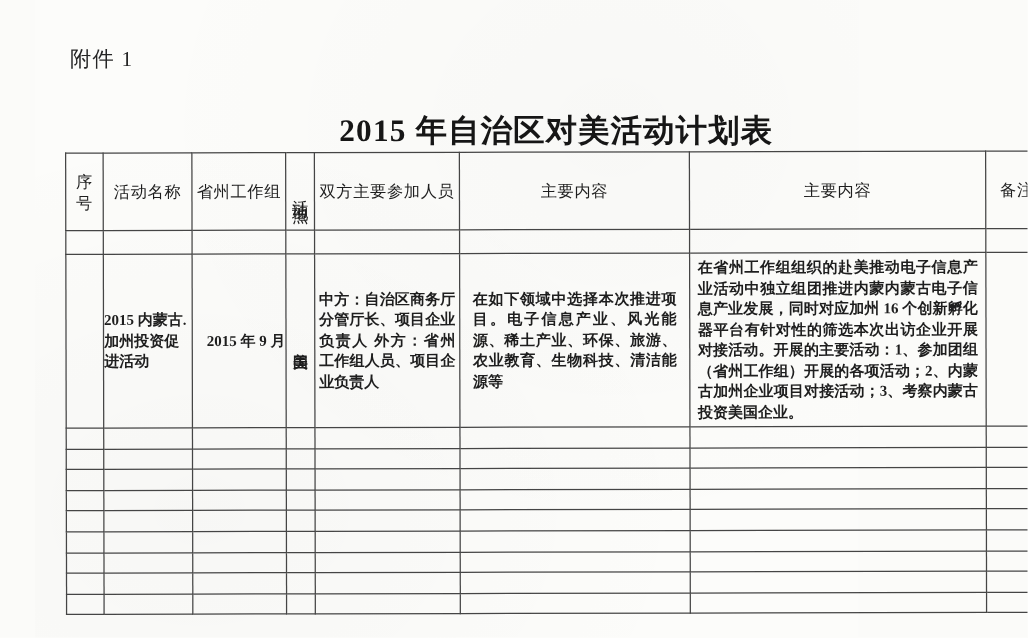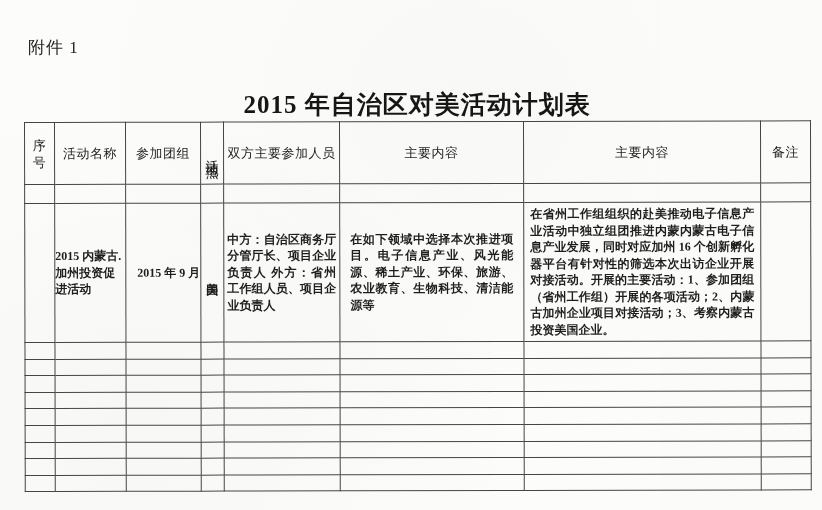--- a/index.html
+++ b/index.html
@@ -11,20 +11,21 @@
     overflow: hidden;
     position: relative;
   }
   .page {
     position: absolute;
     width: 659px; height: 510px;
     background:
       radial-gradient(ellipse at 70% 20%, rgba(0,0,0,0.015), transparent 60%),
       radial-gradient(ellipse at 20% 80%, rgba(0,0,0,0.02), transparent 55%),
       #fcfcfa;
+    margin-left: 28px;
   }
   .attachment-label {
     position: absolute;
     left: 28px; top: 36px;
     font-size: 17px;
     letter-spacing: 1px;
     color: #252525;
   }
   .doc-title {
     position: absolute;
@@ -128,21 +129,21 @@
       <col style="width:23px">
         <col style="width:116px">
         <col style="width:184px">
       <col style="width:237px">
         <col style="width:50px">
     </colgroup>
     <thead>
       <tr class="header-row">
         <th class="th-seq">序号</th>
         <th>活动名称</th>
-        <th>参加团组</th>
+        <th>省州工作组</th>
         <th><span class="vertical-text">活动地点</span></th>
         <th>双方主要参加人员</th>
         <th>主要内容</th>
         <th>主要内容</th>
         <th>备注</th>
       </tr>
     </thead>
     <tbody>
       <tr class="spacer-row">
         <td></td>

